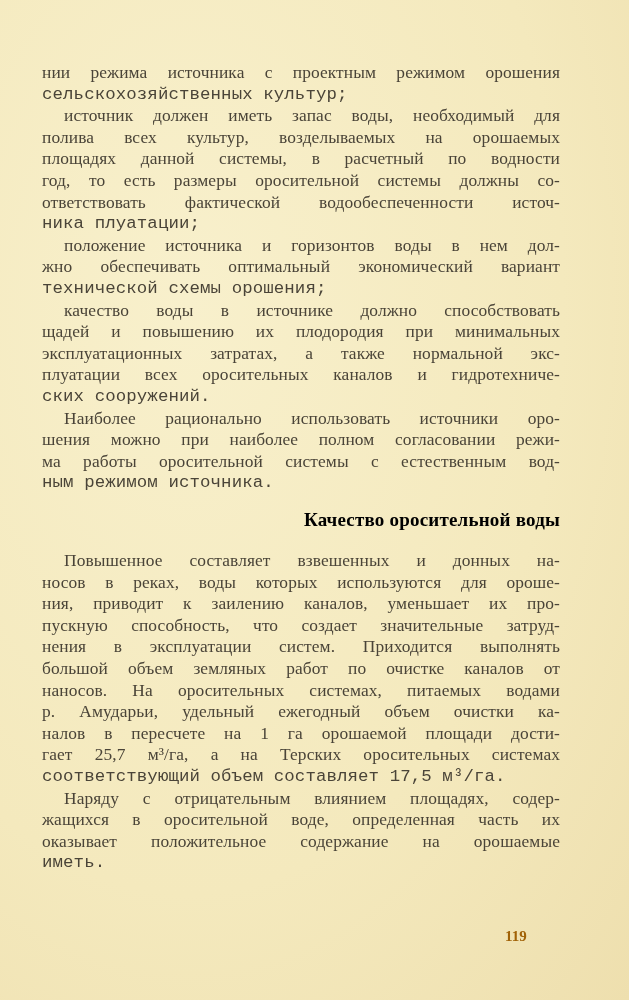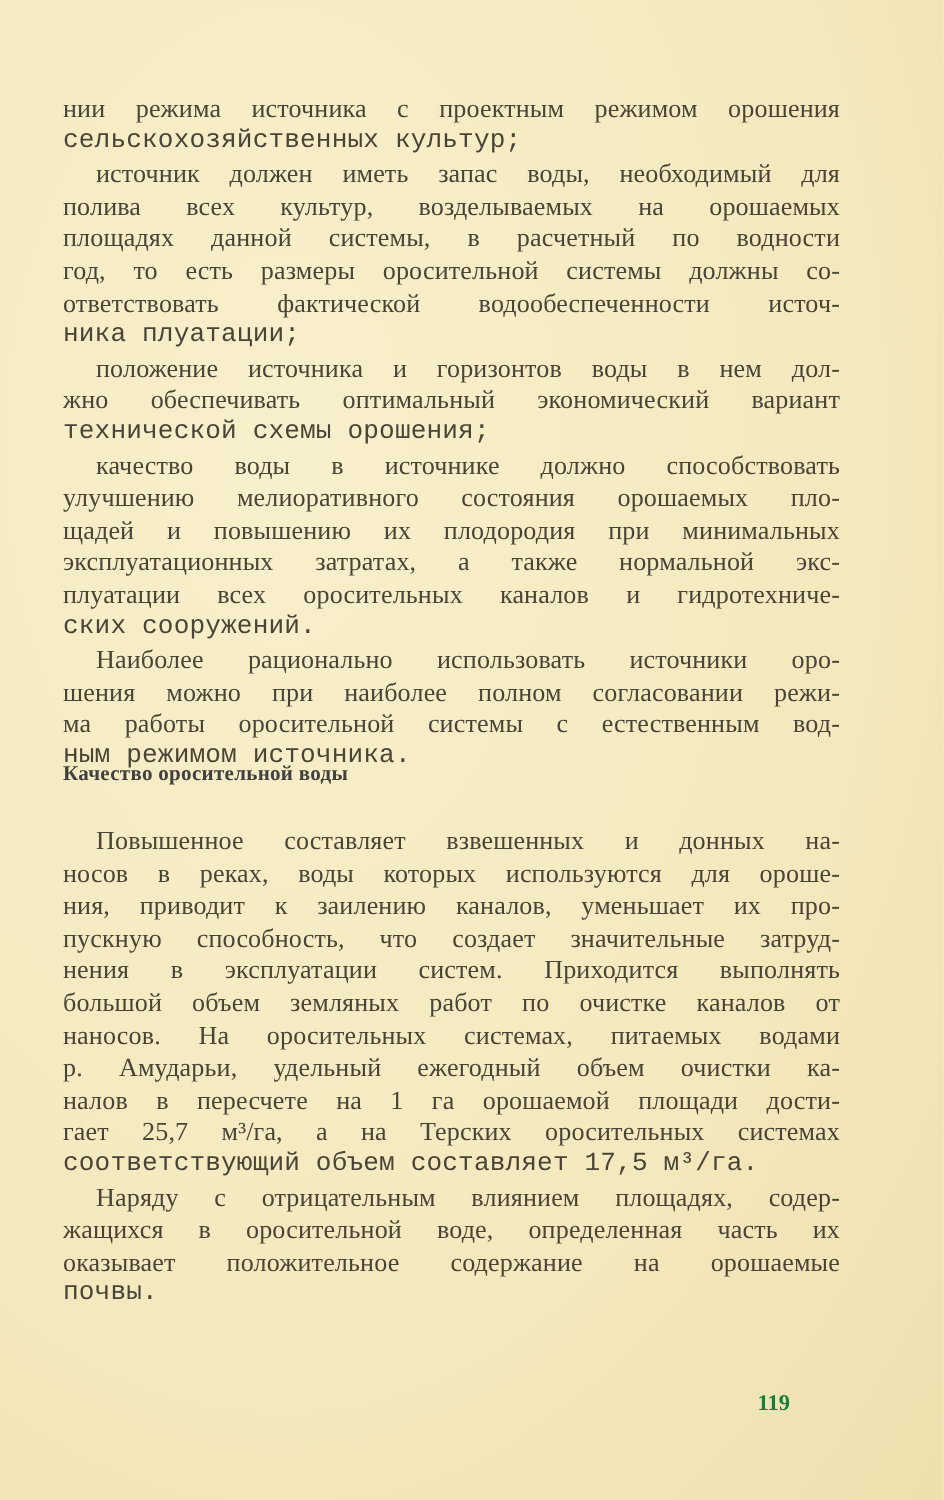--- a/index.html
+++ b/index.html
@@ -36,38 +36,38 @@
     font-family: Liberation Mono, monospace;
   }
   .line.indent {
     padding-left: 22px;
   }
   .heading {
     position: absolute;
     left: 0;
     width: 518px;
     top: 447px;
-    text-align: left;
-    font-size: 14px;
+    text-align: right;
+    font-size: 19px;
     font-weight: bold;
-    color: #404040;
+    color: #000000;
     letter-spacing: 0.2px;
   }
   .block {
     position: absolute;
     left: 0;
     width: 518px;
   }
   .page-number {
     position: absolute;
     left: 505px;
     top: 928px;
     font-size: 15px;
     font-weight: bold;
-    color: #15803d;
+    color: #a16207;
     font-family: "Liberation Serif", serif;
   }
 </style>
 </head>
 <body>
 
 <div class="page">
 
   <div class="block" style="top:0px;">
     <div>
@@ -82,21 +82,20 @@
       <div class="line">ответствовать фактической водообеспеченности источ-</div>
       <div class="line last">ника плуатации;</div>
     </div>
     <div>
       <div class="line indent">положение источника и горизонтов воды в нем дол-</div>
       <div class="line">жно обеспечивать оптимальный экономический вариант</div>
       <div class="line last">технической схемы орошения;</div>
     </div>
     <div>
       <div class="line indent">качество воды в источнике должно способствовать</div>
-      <div class="line">улучшению мелиоративного состояния орошаемых пло-</div>
       <div class="line">щадей и повышению их плодородия при минимальных</div>
       <div class="line">эксплуатационных затратах, а также нормальной экс-</div>
       <div class="line">плуатации всех оросительных каналов и гидротехниче-</div>
       <div class="line last">ских сооружений.</div>
     </div>
     <div>
       <div class="line indent">Наиболее рационально использовать источники оро-</div>
       <div class="line">шения можно при наиболее полном согласовании режи-</div>
       <div class="line">ма работы оросительной системы с естественным вод-</div>
       <div class="line last">ным режимом источника.</div>
@@ -116,18 +115,18 @@
       <div class="line">наносов. На оросительных системах, питаемых водами</div>
       <div class="line">р. Амударьи, удельный ежегодный объем очистки ка-</div>
       <div class="line">налов в пересчете на 1 га орошаемой площади дости-</div>
       <div class="line">гает 25,7 м³/га, а на Терских оросительных системах</div>
       <div class="line last">соответствующий объем составляет 17,5 м³/га.</div>
     </div>
     <div>
       <div class="line indent">Наряду с отрицательным влиянием площадях, содер-</div>
       <div class="line">жащихся в оросительной воде, определенная часть их</div>
       <div class="line">оказывает положительное содержание на орошаемые</div>
-      <div class="line last">почвы.</div>
+      <div class="line last">иметь.</div>
     </div>
   </div>
 </div>
 
 <div class="page-number">119</div>
 
 </body></html>

